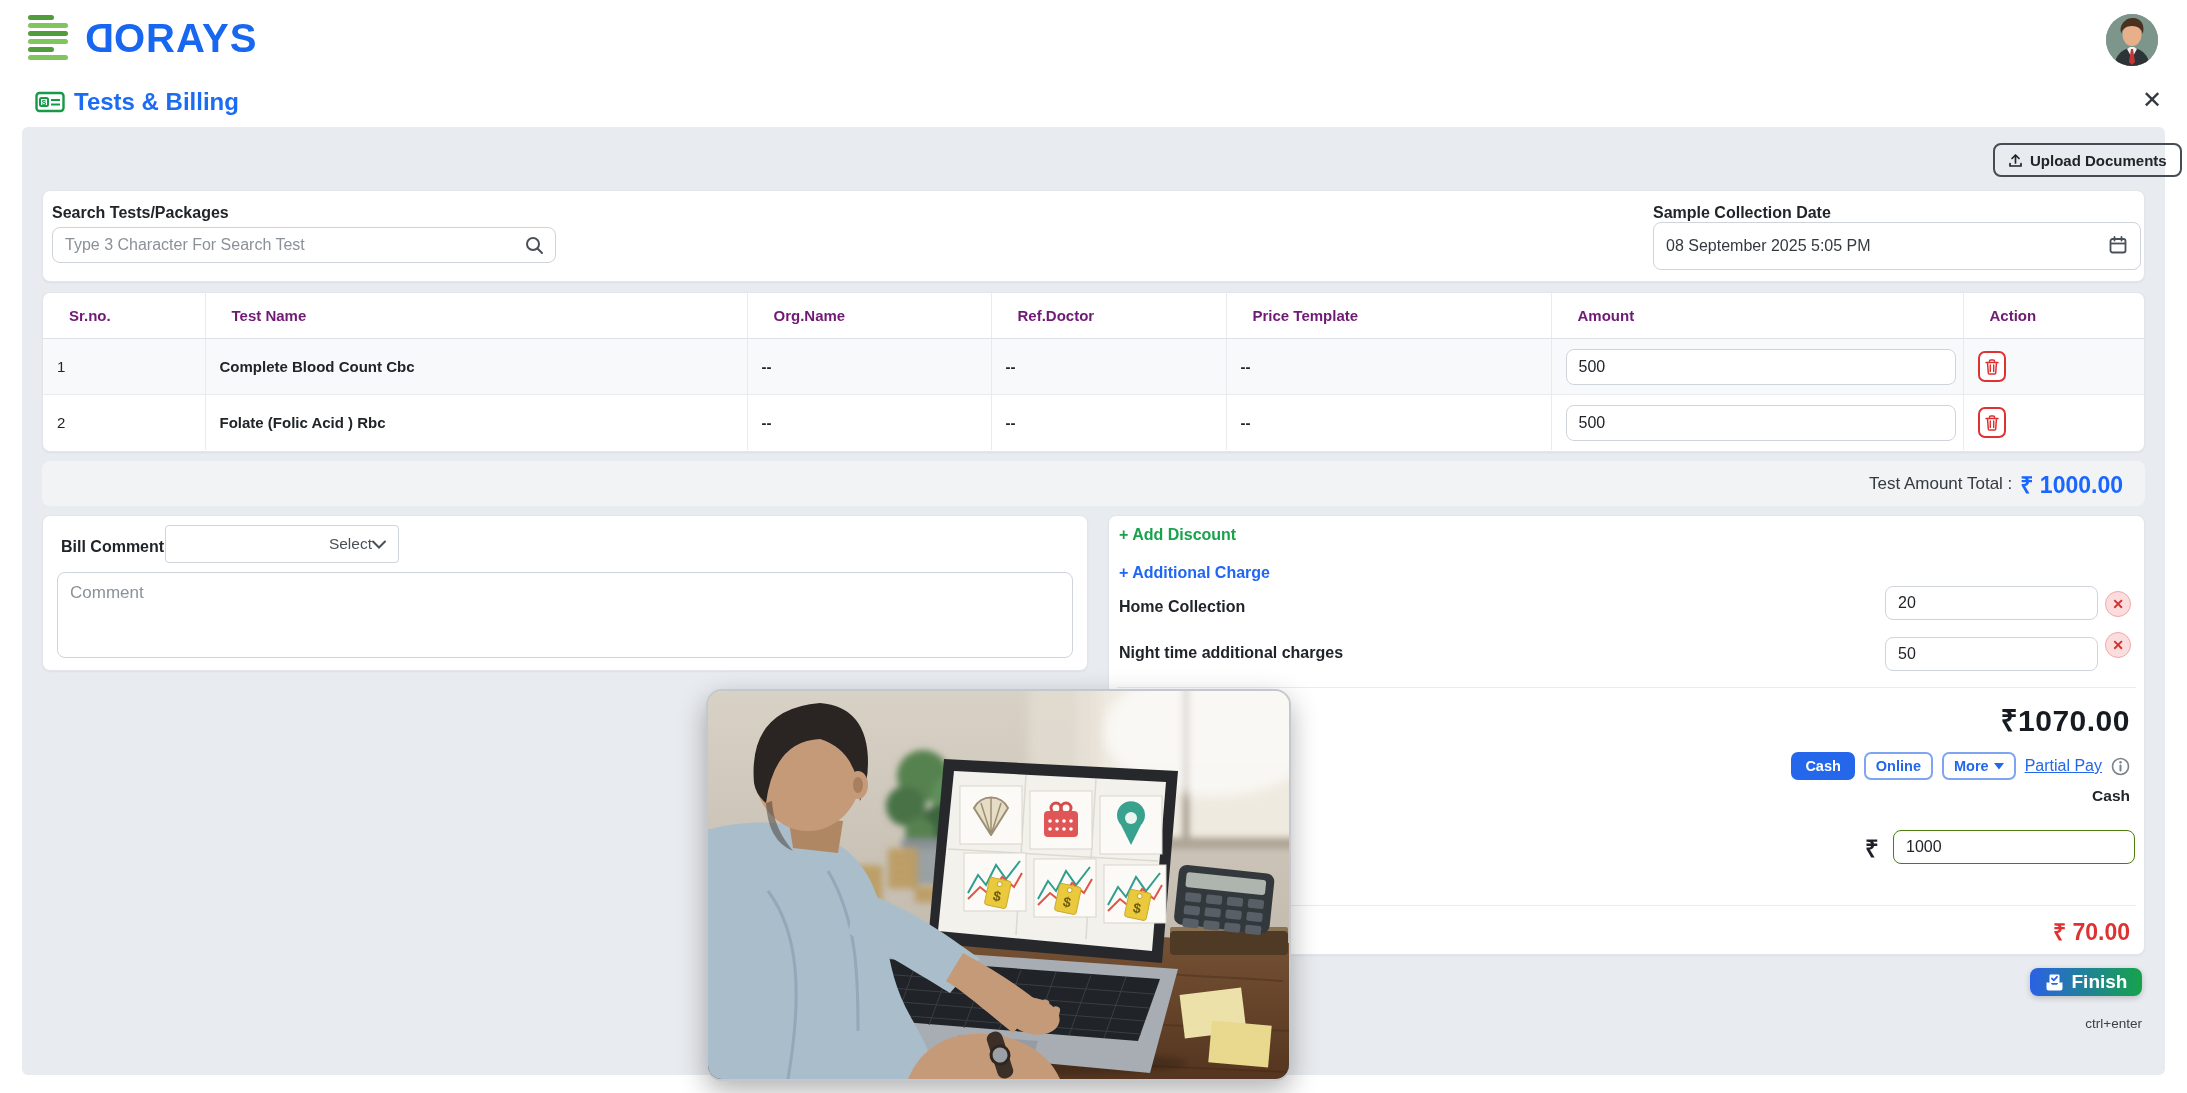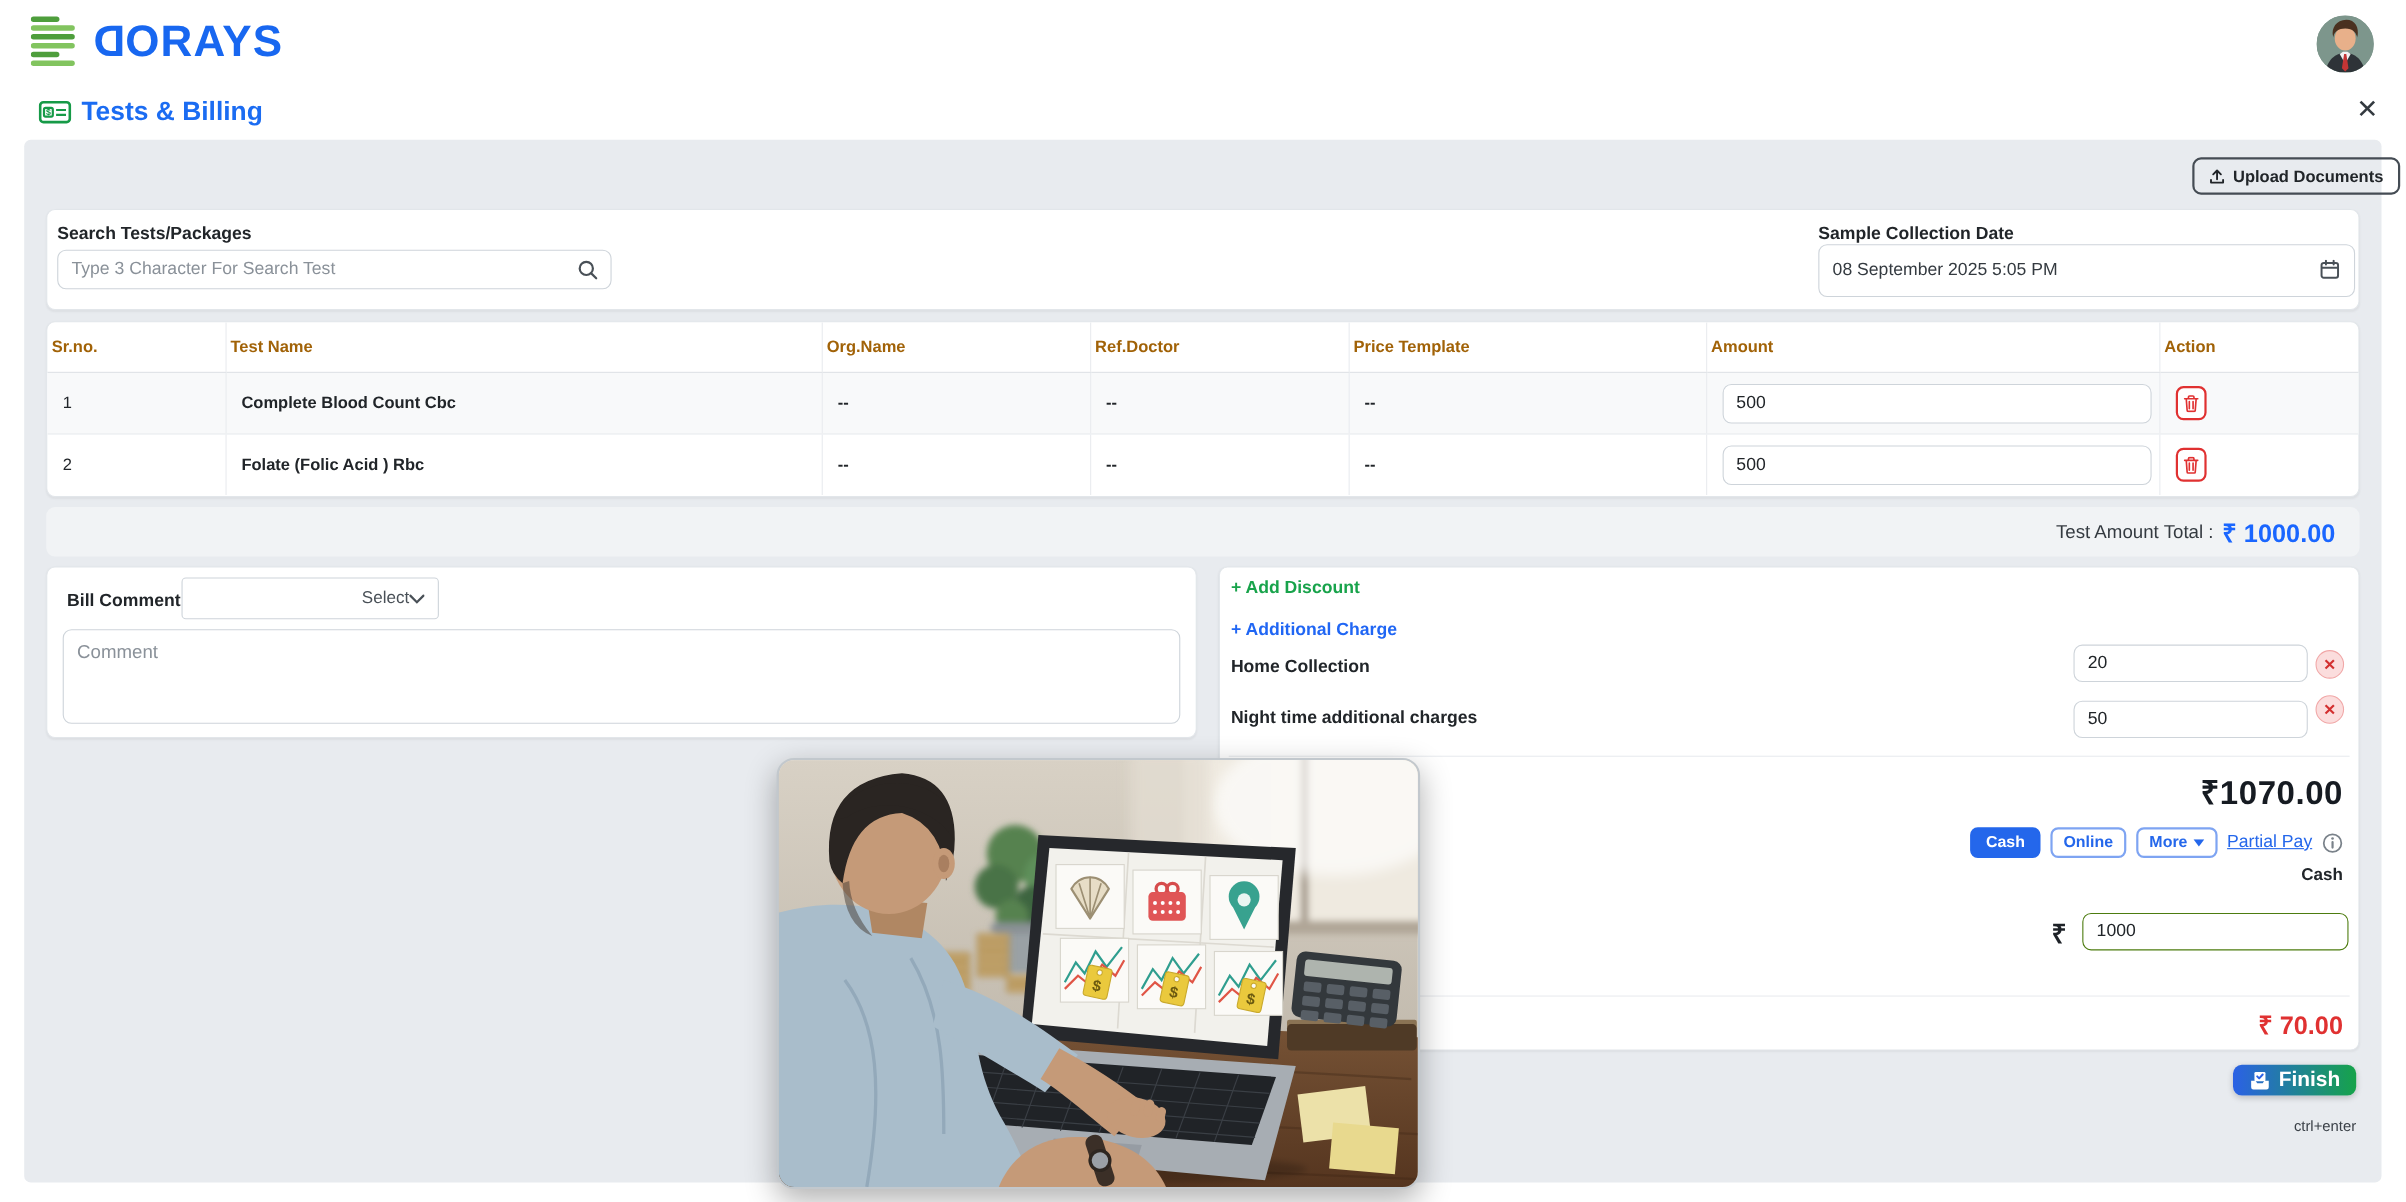--- a/index.html
+++ b/index.html
@@ -36,22 +36,22 @@
   .inp-icon{position:absolute;pointer-events:auto;}
   .patient-mid{position:absolute;left:900px;top:227px;display:flex;align-items:center;}
   .pm-label{font-size:16px;color:#495057;}
   .pm-name{font-size:24px;font-weight:700;color:#1d2127;margin-left:8px;}
   .pm-gender{font-size:19px;font-weight:700;color:#1d2127;margin-left:8px;}
   .pm-gap{width:26px;}
 
   
   .table-card{left:42px;top:292px;width:2103px;height:160px;overflow:hidden;padding:0;}
   table.tests{width:100%;border-collapse:collapse;table-layout:fixed;}
-  table.tests th{height:45px;text-align:left;font-size:15px;font-weight:700;color:#a16207;
-                 padding:0 4px;border-bottom:1px solid #dee2e6;border-left:1px solid #e9ecef;}
+  table.tests th{height:45px;text-align:left;font-size:15px;font-weight:700;color:#701a75;
+                 padding:0 26px;border-bottom:1px solid #dee2e6;border-left:1px solid #e9ecef;}
   table.tests th:first-child{border-left:none;}
   table.tests td{height:55px;font-size:15px;color:#212529;padding:0 14px;
                  border-left:1px solid #e9ecef;}
   table.tests td:first-child{border-left:none;}
   table.tests tr.r1 td{background:#f8f9fa;border-bottom:1px solid #e9ecef;}
   .tname{font-weight:700;}
   .dash{font-weight:700;color:#343a40;}
   .amt-inp{width:390px;height:36px;border:1px solid #ced4da;border-radius:8px;font-size:16px;
            padding:0 12px;box-sizing:border-box;font-family:"Liberation Sans",sans-serif;color:#212529;outline:none;}
   .trash-btn{width:28px;height:31px;border:2px solid #e03131;border-radius:7px;background:#fff;

